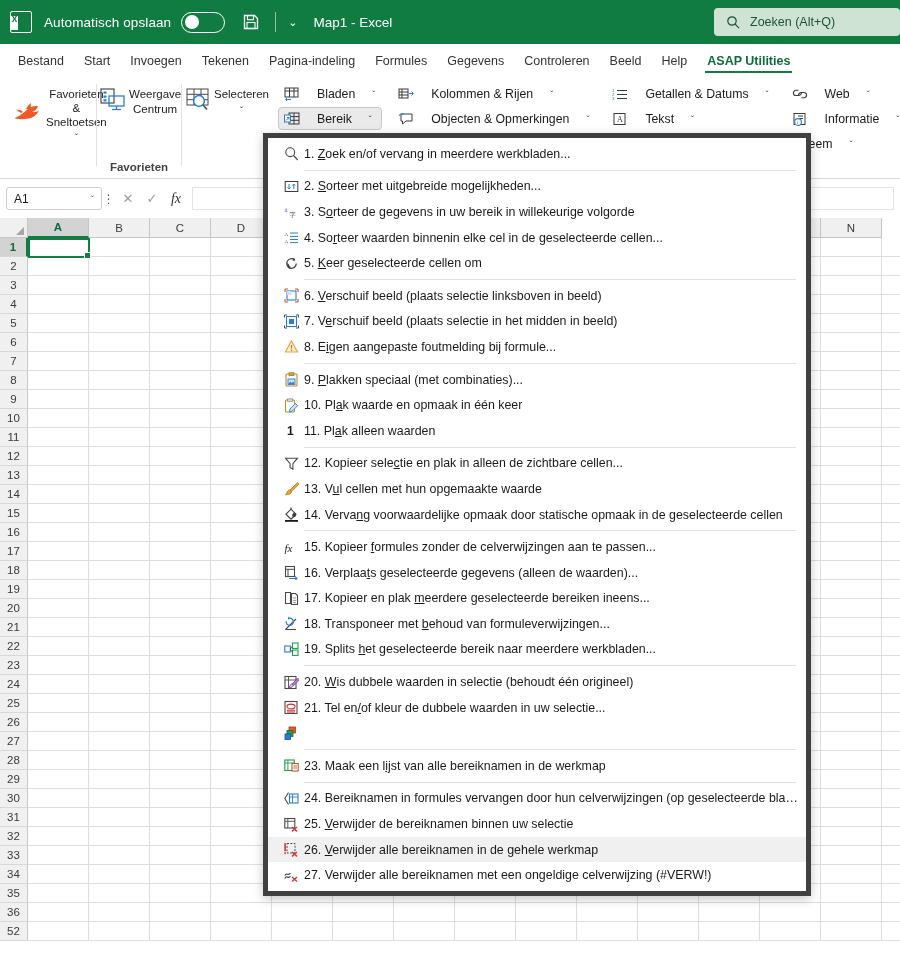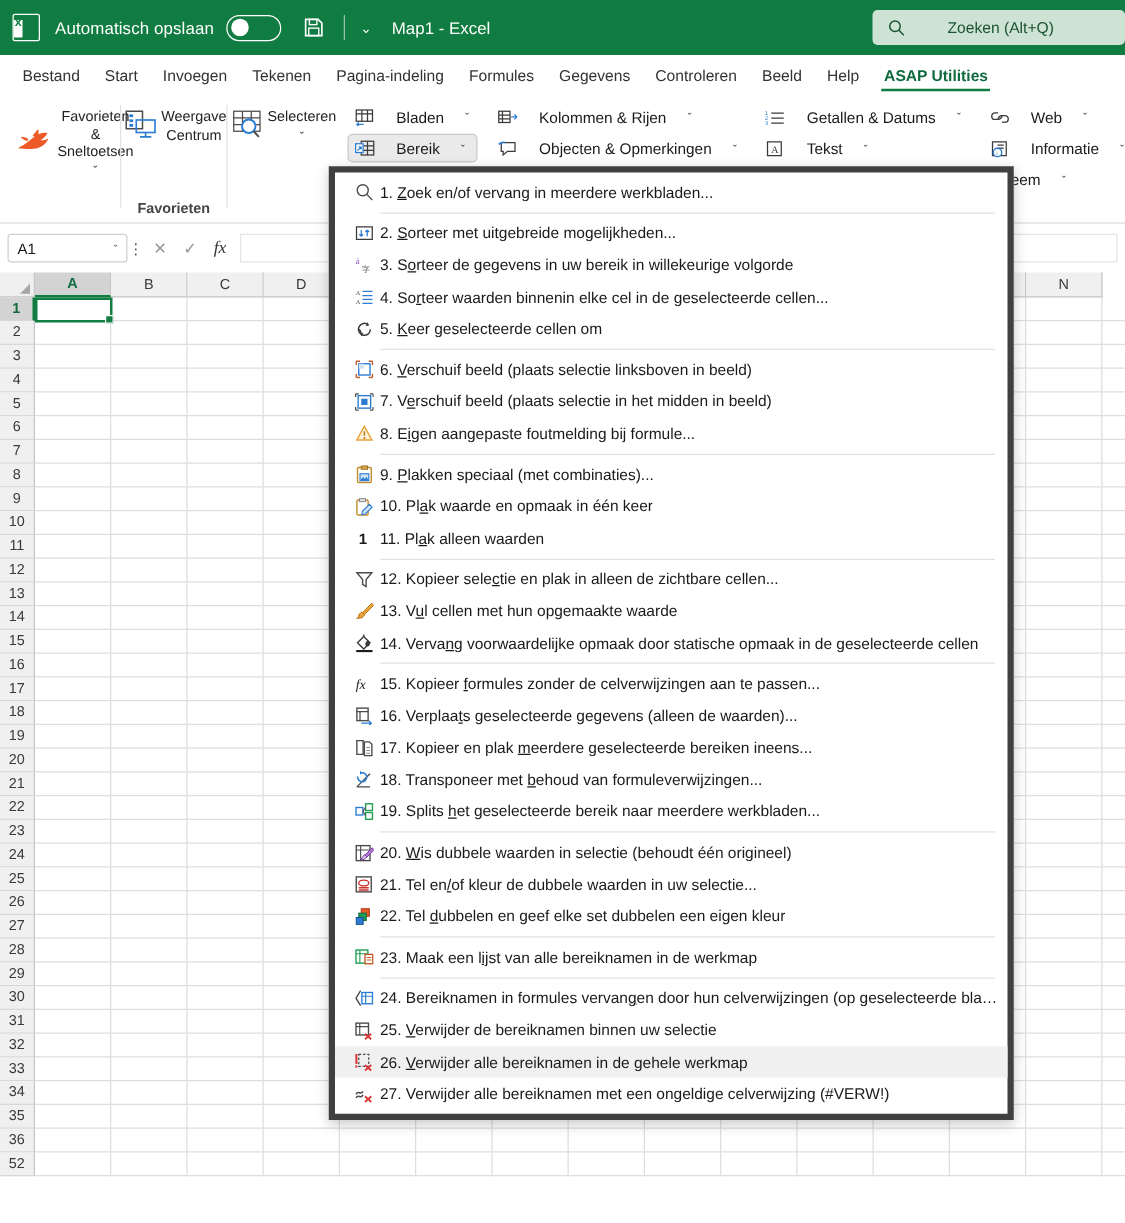--- a/index.html
+++ b/index.html
@@ -43,23 +43,23 @@
   .tb-icon {
     margin-left:16px; color:#fff; width:20px; height:20px; flex:none;
     display:flex; align-items:center; justify-content:center;
   }
   .tb-sep {
     width:1px; height:20px; background:rgba(255,255,255,.55); margin-left:14px; flex:none;
   }
   .tb-chev { color:#fff; margin-left:12px; font-size:11px; }
   .tb-title { color:#fff; font-size:13.5px; margin-left:16px; }
   #searchbox {
-    position:absolute; right:0px; top:8px; width:202px; height:28px;
+    position:absolute; right:0px; top:8px; width:186px; height:28px;
     background:#cfe3d5; border-radius:4px; display:flex; align-items:center;
-    padding-left:12px; color:#1c5433; font-size:12.5px;gap:24px;
+    padding-left:12px; color:#1c5433; font-size:12.5px;
   }
   #searchbox .mag { margin-right:10px; display:flex; }
 
   
   #tabbar {
     position:absolute; left:0; top:44px; width:900px; height:30px;
     background:#fff; display:flex; align-items:flex-end; padding-left:8px;
     border-bottom:none;
   }
   .tab {
@@ -1368,21 +1368,20 @@
       <span class="mtx">21. Tel en<u>/</u>of kleur de dubbele waarden in uw selectie...</span>
     </div>
     <div class="mi">
       <span class="mic">
         <svg width="15" height="15" viewBox="0 0 15 15">
           <rect x="5" y="1" width="6.5" height="6" fill="#e85a2a" stroke="#a8391a" stroke-width=".8"></rect>
           <rect x="3" y="4.5" width="6" height="6" fill="#1e9e52" stroke="#0f6b3d" stroke-width=".8"></rect>
           <rect x="1" y="8" width="5.5" height="5.5" fill="#2b7cd3" stroke="#17508f" stroke-width=".8"></rect>
         </svg>
       </span>
-      <span class="mtx">22. Tel <u>d</u>ubbelen en geef elke set dubbelen een eigen kleur</span>
     </div>
     <div class="msep"></div>
     <div class="mi">
       <span class="mic">
         <svg width="15" height="15" viewBox="0 0 15 15">
           <rect x="0.8" y="2" width="9.5" height="10.5" fill="none" stroke="#1e9e52" stroke-width="1.1"></rect>
           <line x1="0.8" y1="5" x2="10.3" y2="5" stroke="#1e9e52" stroke-width=".9"></line>
           <line x1="3.9" y1="2" x2="3.9" y2="12.5" stroke="#1e9e52" stroke-width=".9"></line>
           <rect x="8" y="5.5" width="6.2" height="7.5" fill="#fff" stroke="#c05a2a" stroke-width="1.1"></rect>
           <line x1="9.3" y1="8" x2="13" y2="8" stroke="#c05a2a" stroke-width=".9"></line>

